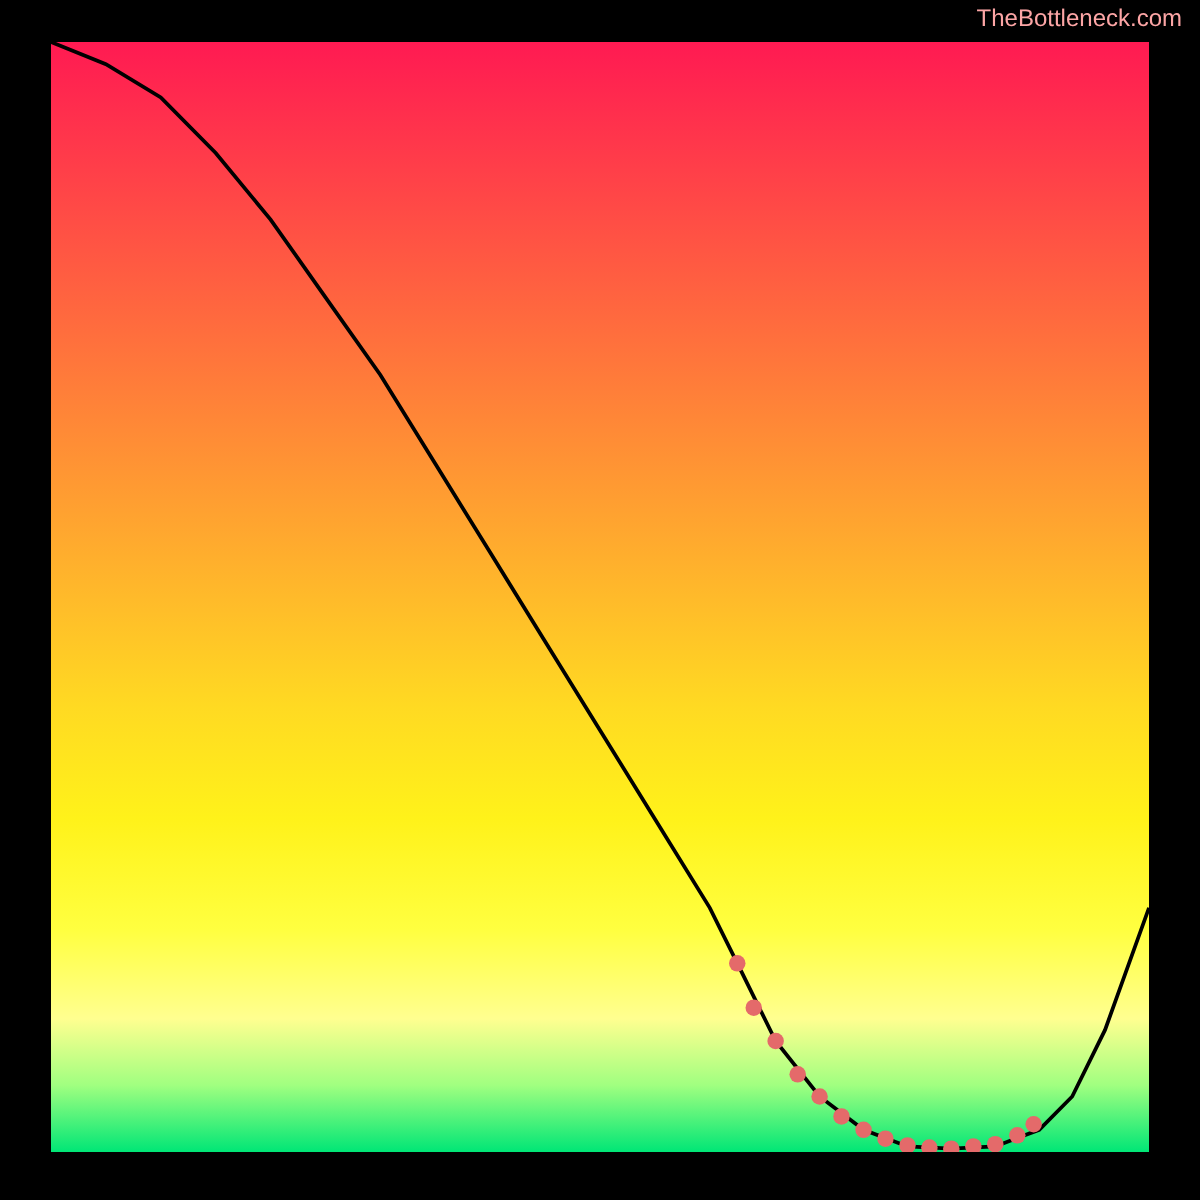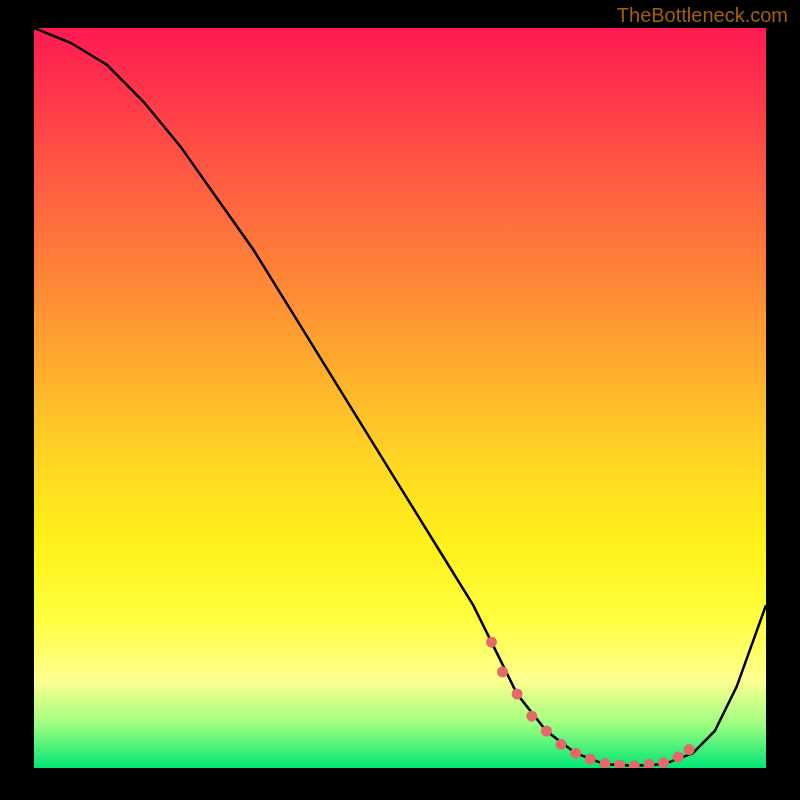--- a/index.html
+++ b/index.html
@@ -7,22 +7,22 @@
     width: 800px;
     height: 800px;
     background: #000;
     position: relative;
     font-family: Arial, sans-serif;
   }
   .watermark {
     position: absolute;
     top: 4px;
     right: 12px;
-    color: #a16207;
-    font-size: 20px;
+    color: #fca5a5;
+    font-size: 16px;
     font-weight: 500;
     z-index: 10;
   }
   .plot-area {
     position: absolute;
     left: 34px;
     top: 28px;
     width: 732px;
     height: 740px;
     overflow: hidden;

